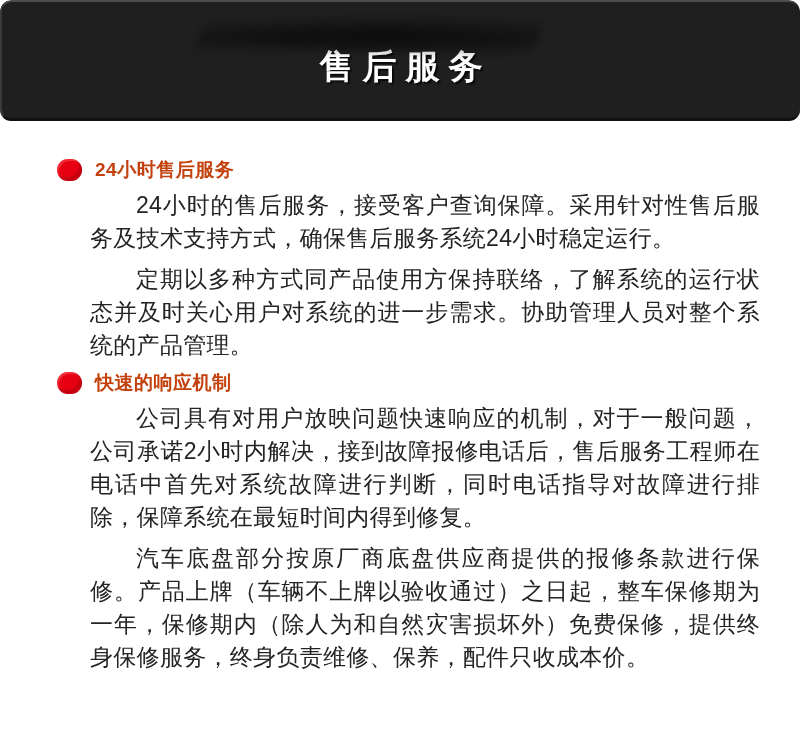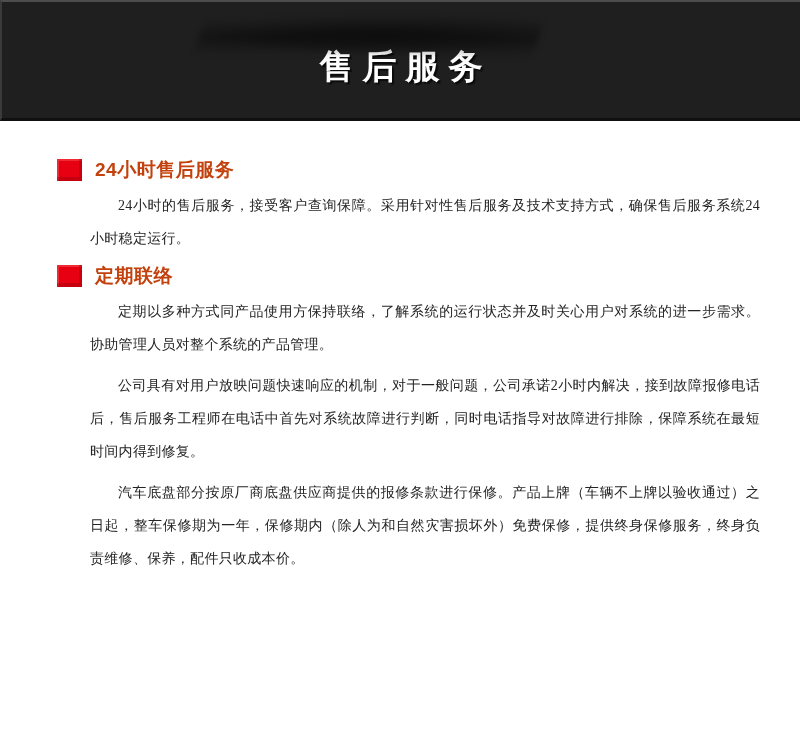--- a/index.html
+++ b/index.html
@@ -1,15 +1,15 @@
 <!DOCTYPE html>
 <html><head>
 <meta charset="utf-8">
 <style>
-  * { box-sizing: border-box; margin: 0; padding: 0; }
+  * { box-sizing: border-box; margin: 0; padding: 0; border-radius: 11px; }
   html, body { background: #ffffff; }
   body {
     font-family: "Liberation Sans", "DejaVu Sans", sans-serif;
     width: 800px;
   }
   .page {
     position: relative;
     width: 800px;
     height: 741px;
     background: #ffffff;
@@ -72,27 +72,26 @@
     box-shadow: inset -3px -4px 0 rgba(160,0,10,0.45), inset 2px 2px 0 rgba(255,120,120,0.35);
   }
   .section-title {
     font-size: 19px;
     font-weight: 700;
     color: #c2410c;
     letter-spacing: 0.5px;
   }
   .section p {
     margin: 0 0 8px 33px;
-    font-size: 14px;
+    font-size: 23px;
     line-height: 33px;
     color: #242424;
     text-indent: 2em;
     text-align: justify;
     letter-spacing: 0.3px;
-    font-family: Liberation Serif, serif;
   }
 </style>
 </head>
 <body>
 
 <div class="page">
 
   <div class="banner">
     <div class="banner-watermark"></div>
     <div class="banner-title">售后服务</div>
@@ -102,28 +101,28 @@
 
     <div class="section">
       <div class="section-header">
         <span class="bullet"></span>
         <span class="section-title">24小时售后服务</span>
       </div>
       <p>24小时的售后服务，接受客户查询保障。采用针对性售后服务及技术支持方式，确保售后服务系统24小时稳定运行。</p>
     </div>
 
     <div class="section">
-      <div class="section-header">
-        <span class="bullet"></span>
-        <span class="section-title">定期联络</span>
-      </div>
       <p>定期以多种方式同产品使用方保持联络，了解系统的运行状态并及时关心用户对系统的进一步需求。协助管理人员对整个系统的产品管理。</p>
     </div>
 
     <div class="section">
+      <div class="section-header">
+        <span class="bullet"></span>
+        <span class="section-title">快速的响应机制</span>
+      </div>
       <p>公司具有对用户放映问题快速响应的机制，对于一般问题，公司承诺2小时内解决，接到故障报修电话后，售后服务工程师在电话中首先对系统故障进行判断，同时电话指导对故障进行排除，保障系统在最短时间内得到修复。</p>
     </div>
 
     <div class="section">
       <p>汽车底盘部分按原厂商底盘供应商提供的报修条款进行保修。产品上牌（车辆不上牌以验收通过）之日起，整车保修期为一年，保修期内（除人为和自然灾害损坏外）免费保修，提供终身保修服务，终身负责维修、保养，配件只收成本价。</p>
     </div>
 
   </div>
 </div>
 

